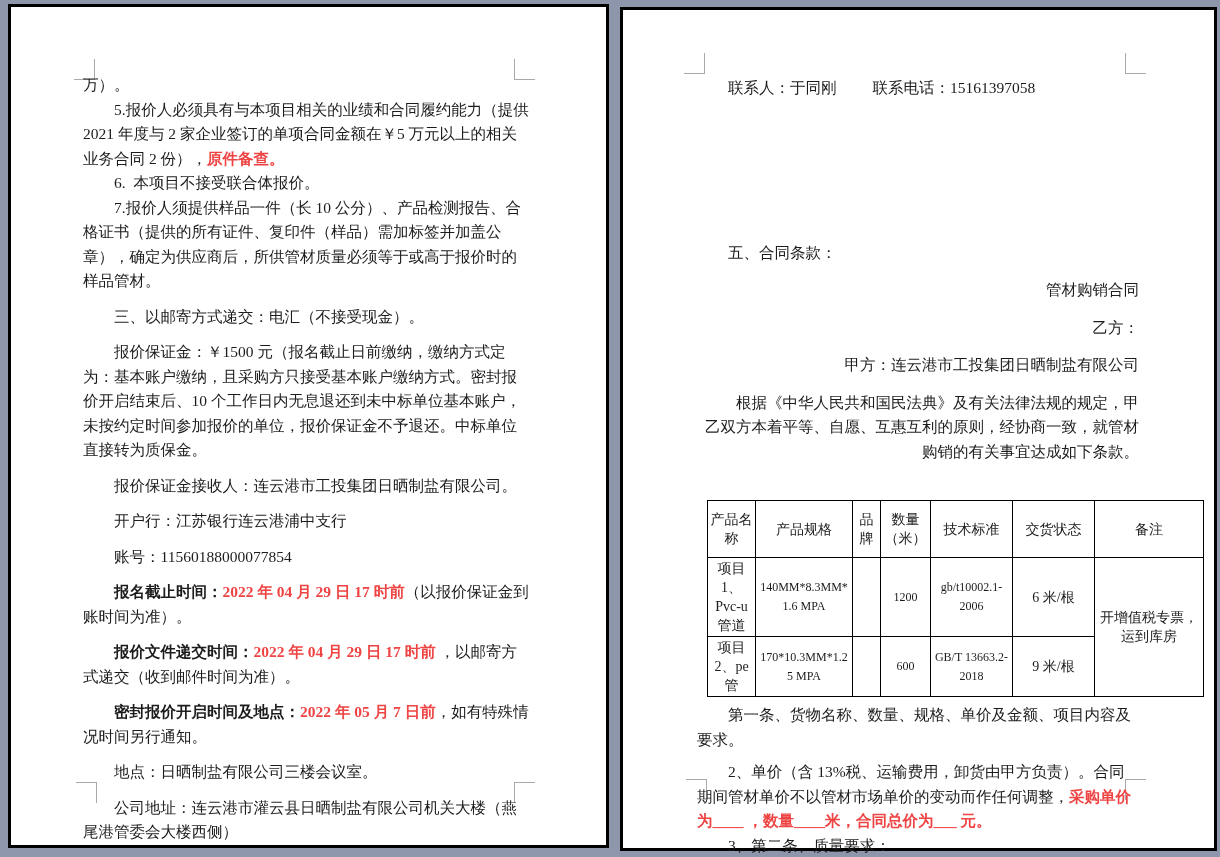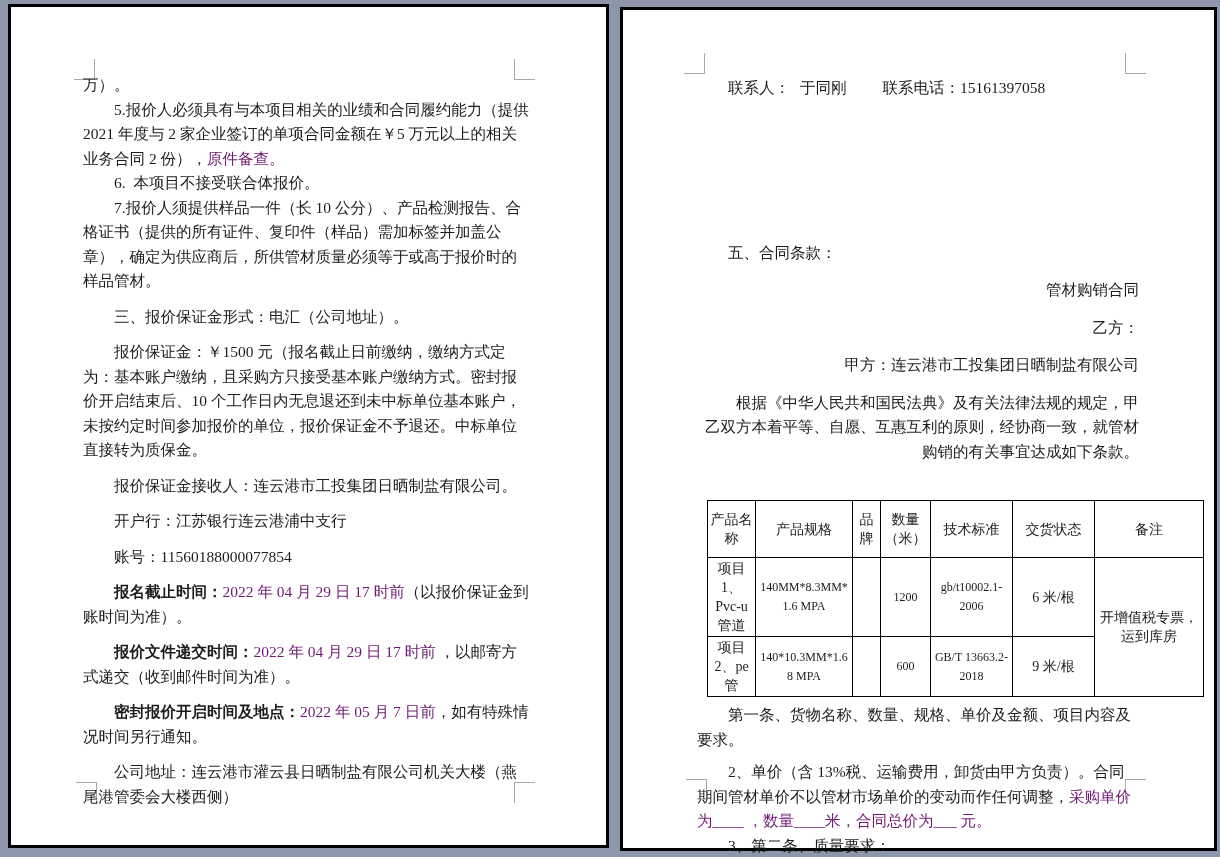--- a/index.html
+++ b/index.html
@@ -21,23 +21,23 @@
   .page-right .content{padding:66px 0 0 74px;}
   .content p{
     margin:0;width:447px;font-size:15.5px;line-height:24.5px;
     text-indent:2em;white-space:pre-wrap;word-break:break-word;
   }
   .page-right .content p{width:442px;}
   .noind{text-indent:0 !important;}
   .page-left .sp{margin-top:11px !important;}
   .page-right .sp{margin-top:13px !important;text-align:right;}
   .gap-top{margin-top:140px !important;}
-  .red{color:#701a75;font-weight:normal;}
+  .red{color:#ef4444;font-weight:bold;}
   .b{font-weight:bold;}
-  .name-gap{margin-left:10px;}
+  .name-gap{}
   .phone-gap{margin-left:36px;}
   
   .mark{position:absolute;width:20px;height:20px;}
   .m-tl{border-right:1px solid #a9a9a9;border-bottom:1px solid #a9a9a9;}
   .m-tr{border-left:1px solid #a9a9a9;border-bottom:1px solid #a9a9a9;}
   .m-bl{border-top:1px solid #a9a9a9;border-right:1px solid #a9a9a9;}
   .m-br{border-top:1px solid #a9a9a9;border-left:1px solid #a9a9a9;}
   
   table.goods{
     border-collapse:collapse;table-layout:fixed;width:496px;
@@ -66,28 +66,29 @@
     <div class="mark m-tl" style="left:63px;top:52px;"></div>
     <div class="mark m-tr" style="left:503px;top:52px;"></div>
     <div class="mark m-bl" style="left:65px;top:775px;"></div>
     <div class="mark m-br" style="left:503px;top:775px;"></div>
 
     <div class="content">
       <p class="noind"><span>万）。</span></p>
       <p><span>5.报价人必须具有与本项目相关的业绩和合同履约能力（提供 2021 年度与 2 家企业签订的单项合同金额在￥5 万元以上的相关业务合同 2 份），</span><span class="red">原件备查。</span></p>
       <p><span>6.  本项目不接受联合体报价。</span></p>
       <p><span>7.报价人须提供样品一件（长 10 公分）、产品检测报告、合格证书（提供的所有证件、复印件（样品）需加标签并加盖公章），确定为供应商后，所供管材质量必须等于或高于报价时的样品管材。</span></p>
-      <p class="sp"><span>三、报价保证金形式：电汇（公司地址）。</span></p>
+      <p class="sp"><span>三、以邮寄方式递交：电汇（不接受现金）。</span></p>
       <p class="sp"><span>报价保证金：￥1500 元（报名截止日前缴纳，缴纳方式定为：基本账户缴纳，且采购方只接受基本账户缴纳方式。密封报价开启结束后、10 个工作日内无息退还到未中标单位基本账户，未按约定时间参加报价的单位，报价保证金不予退还。中标单位直接转为质保金。</span></p>
       <p class="sp"><span>报价保证金接收人：连云港市工投集团日晒制盐有限公司。</span></p>
       <p class="sp"><span>开户行：江苏银行连云港浦中支行</span></p>
       <p class="sp"><span>账号：11560188000077854</span></p>
       <p class="sp"><span class="b">报名截止时间：</span><span class="red">2022 年 04 月 29 日 17 时前</span><span>（以报价保证金到账时间为准）。</span></p>
       <p class="sp"><span class="b">报价文件递交时间：</span><span class="red">2022 年 04 月 29 日 17 时前</span><span> ，以邮寄方式递交（收到邮件时间为准）。</span></p>
       <p class="sp"><span class="b">密封报价开启时间及地点：</span><span class="red">2022 年 05 月 7 日前</span><span>，如有特殊情况时间另行通知。</span></p>
+      <p class="sp"><span>地点：日晒制盐有限公司三楼会议室。</span></p>
       <p class="sp"><span>公司地址：连云港市灌云县日晒制盐有限公司机关大楼（燕尾港管委会大楼西侧）</span></p>
     </div>
   </div>
 
   <div class="page page-right">
     <div class="mark m-tl" style="left:61px;top:43px;"></div>
     <div class="mark m-tr" style="left:502px;top:43px;"></div>
     <div class="mark m-bl" style="left:63px;top:769px;"></div>
     <div class="mark m-br" style="left:502px;top:769px;"></div>
 
@@ -126,21 +127,21 @@
             <td class="cell-name">项目 1、Pvc-u 管道</td>
             <td class="cell-ascii">140MM*8.3MM*1.6 MPA</td>
             <td></td>
             <td class="cell-ascii">1200</td>
             <td class="cell-ascii">gb/t10002.1-2006</td>
             <td>6 米/根</td>
             <td class="cell-remark" rowspan="2">开增值税专票，运到库房</td>
           </tr>
           <tr class="row2">
             <td class="cell-name">项目 2、pe 管</td>
-            <td class="cell-ascii">140*10.3MM*1.68 MPA</td>
+            <td class="cell-ascii">170*10.3MM*1.25 MPA</td>
             <td></td>
             <td class="cell-ascii">600</td>
             <td class="cell-ascii">GB/T 13663.2-2018</td>
             <td>9 米/根</td>
           </tr>
         </tbody>
       </table>
 
       <p class="after-table"><span>第一条、货物名称、数量、规格、单价及金额、项目内容及要求。</span></p>
       <p class="after-first"><span>2、单价（含 13%税、运输费用，卸货由甲方负责）。合同期间管材单价不以管材市场单价的变动而作任何调整，</span><span class="red">采购单价为____ ，数量____米，合同总价为___ 元。</span></p>

